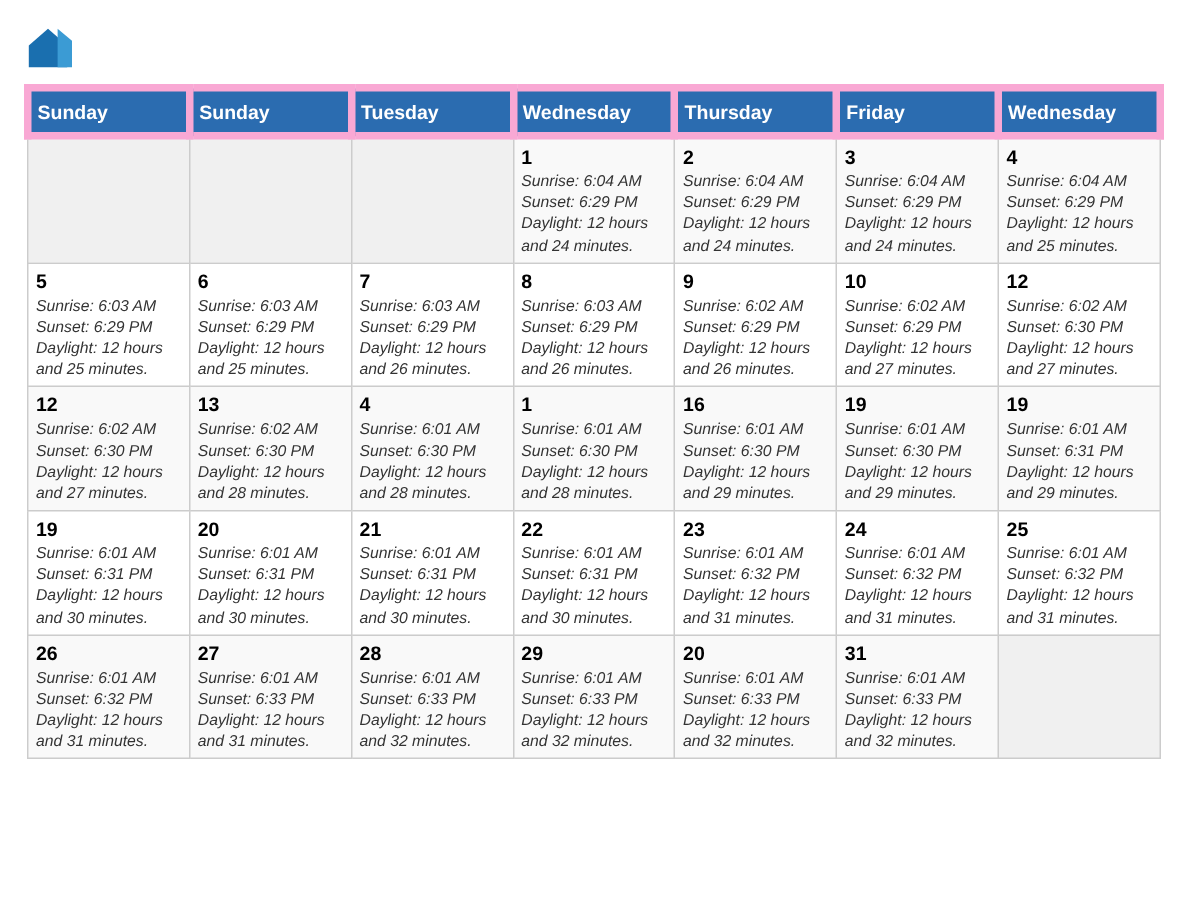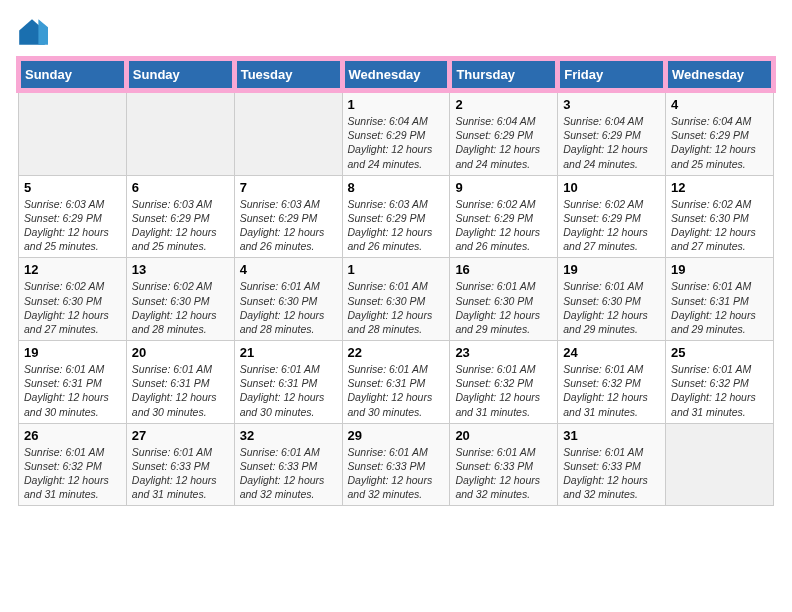--- a/index.html
+++ b/index.html
@@ -352,21 +352,21 @@
         </td>
         <td>
           <span class="day-number">27</span>
           <div class="day-info">
             Sunrise: 6:01 AM<br>
             Sunset: 6:33 PM<br>
             Daylight: 12 hours and 31 minutes.
           </div>
         </td>
         <td>
-          <span class="day-number">32</span>
+          <span class="day-number">28</span>
           <div class="day-info">
             Sunrise: 6:01 AM<br>
             Sunset: 6:33 PM<br>
             Daylight: 12 hours and 32 minutes.
           </div>
         </td>
         <td>
           <span class="day-number">29</span>
           <div class="day-info">
             Sunrise: 6:01 AM<br>

